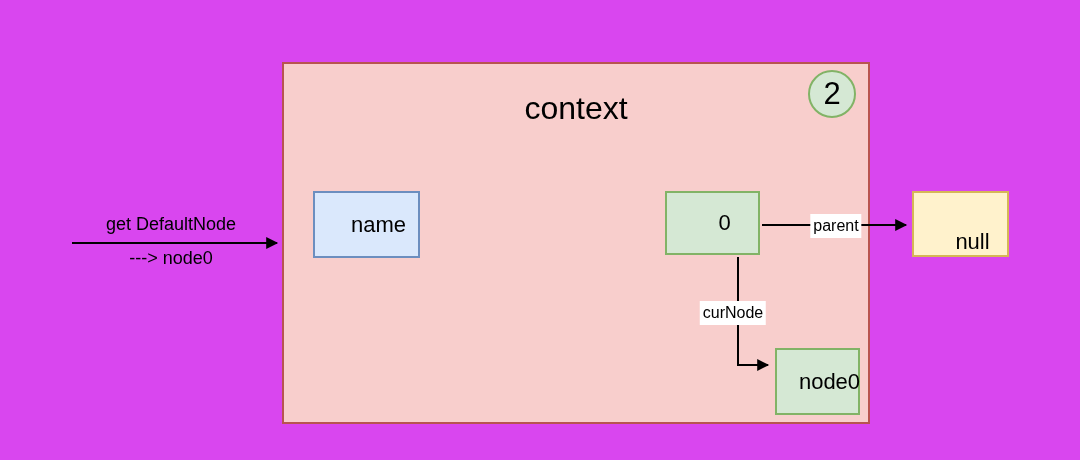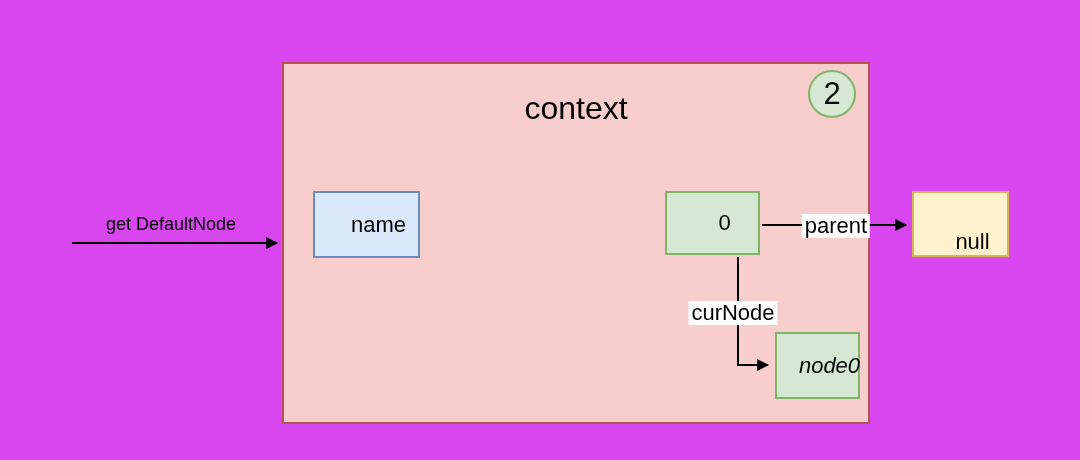--- a/index.html
+++ b/index.html
@@ -82,27 +82,27 @@
     padding-left: 24px;
   }
   .node.blue   { background: var(--field-fill); border: 2px solid var(--field-stroke); }
   .node.green  { background: var(--green-fill); border: 2px solid var(--green-stroke); }
   .node.yellow { background: var(--null-fill);  border: 2px solid var(--null-stroke); }
 
   .node-name         { left: 313px; top: 191px; width: 107px; height: 67px; }
   .node-entrance     { left: 452px; top: 191px; width: 178px; height: 67px; }
   .node-zero         { left: 665px; top: 191px; width: 95px;  height: 64px; }
   .node-null         { left: 912px; top: 191px; width: 97px;  height: 66px; align-items: flex-end; }
-  .node-node0        { left: 775px; top: 332px; width: 85px;  height: 67px; font-style: italic; }
+  .node-node0        { left: 775px; top: 348px; width: 85px;  height: 67px; }
 
   .edge-label {
     position: absolute;
     transform: translate(-50%, -50%);
     background: var(--label-bg);
-    font-size: 22px;
+    font-size: 16px;
     line-height: 24px;
     padding: 0 3px;
     white-space: nowrap;
   }
   .edge-label.parent  { left: 836px; top: 226px; }
   .edge-label.curnode { left: 733px; top: 313px; }
 
   .incoming-label {
     position: absolute;
     width: 230px;
@@ -129,20 +129,21 @@
       <marker id="ah" viewBox="0 0 10 10" refX="9" refY="5" markerWidth="14" markerHeight="12" markerUnits="userSpaceOnUse" orient="auto">
         <path d="M0,0 L10,5 L0,10 z" fill="#000000"></path>
       </marker>
     </defs>
     <line x1="72" y1="243" x2="277" y2="243" stroke="#000000" stroke-width="2" marker-end="url(#ah)"></line>
     <line x1="762" y1="225" x2="906" y2="225" stroke="#000000" stroke-width="2" marker-end="url(#ah)"></line>
     <path d="M738,257 L738,365 L768,365" fill="none" stroke="#000000" stroke-width="2" marker-end="url(#ah)"></path>
   </svg>
 
   <div class="incoming-label line1">get DefaultNode</div>
+  <div class="incoming-label line2">---&gt; node0</div>
 
   <div class="node blue node-name">
     <span>name</span>
   </div>
 
   <div class="node green node-zero">
     <span>0</span>
   </div>
 
   <div class="edge-label parent">parent</div>

